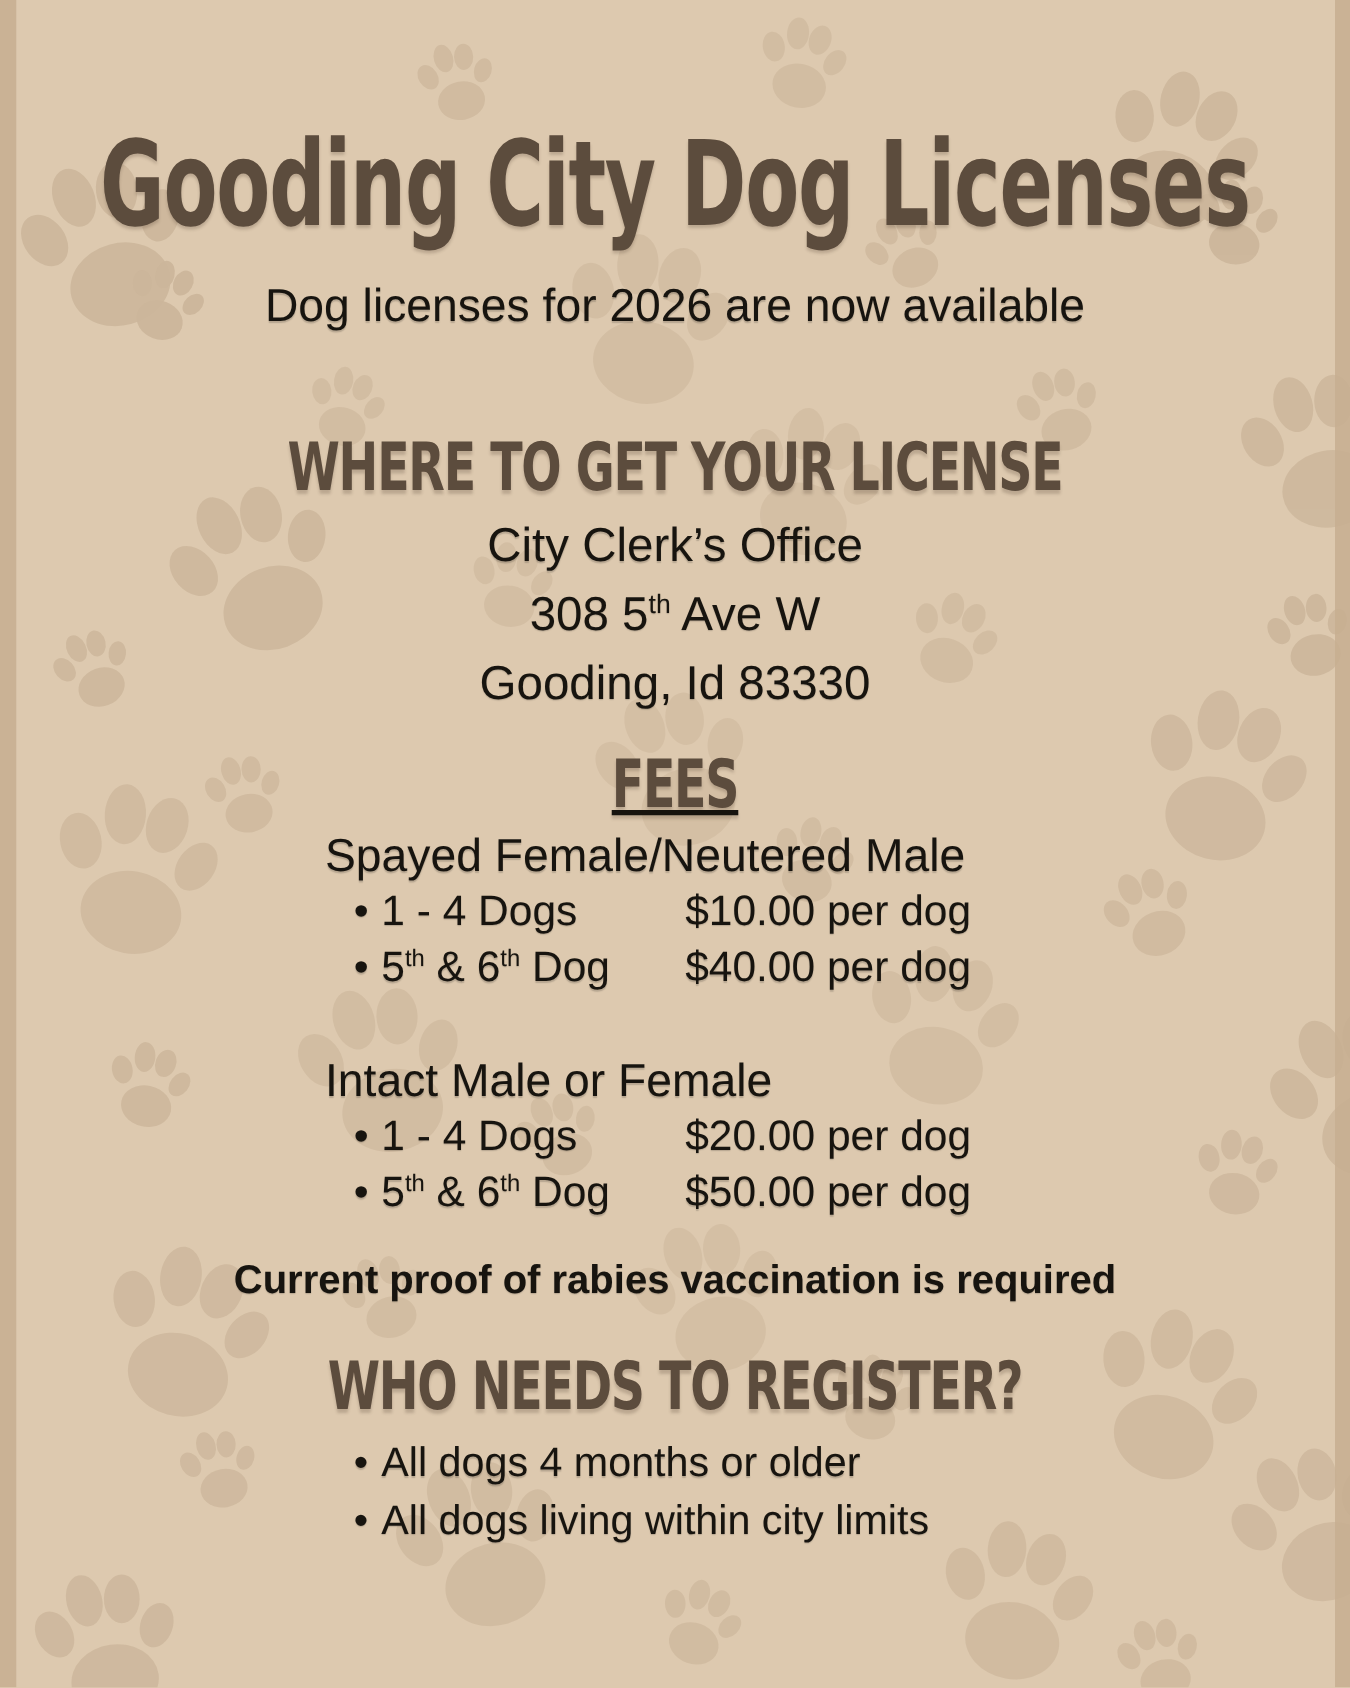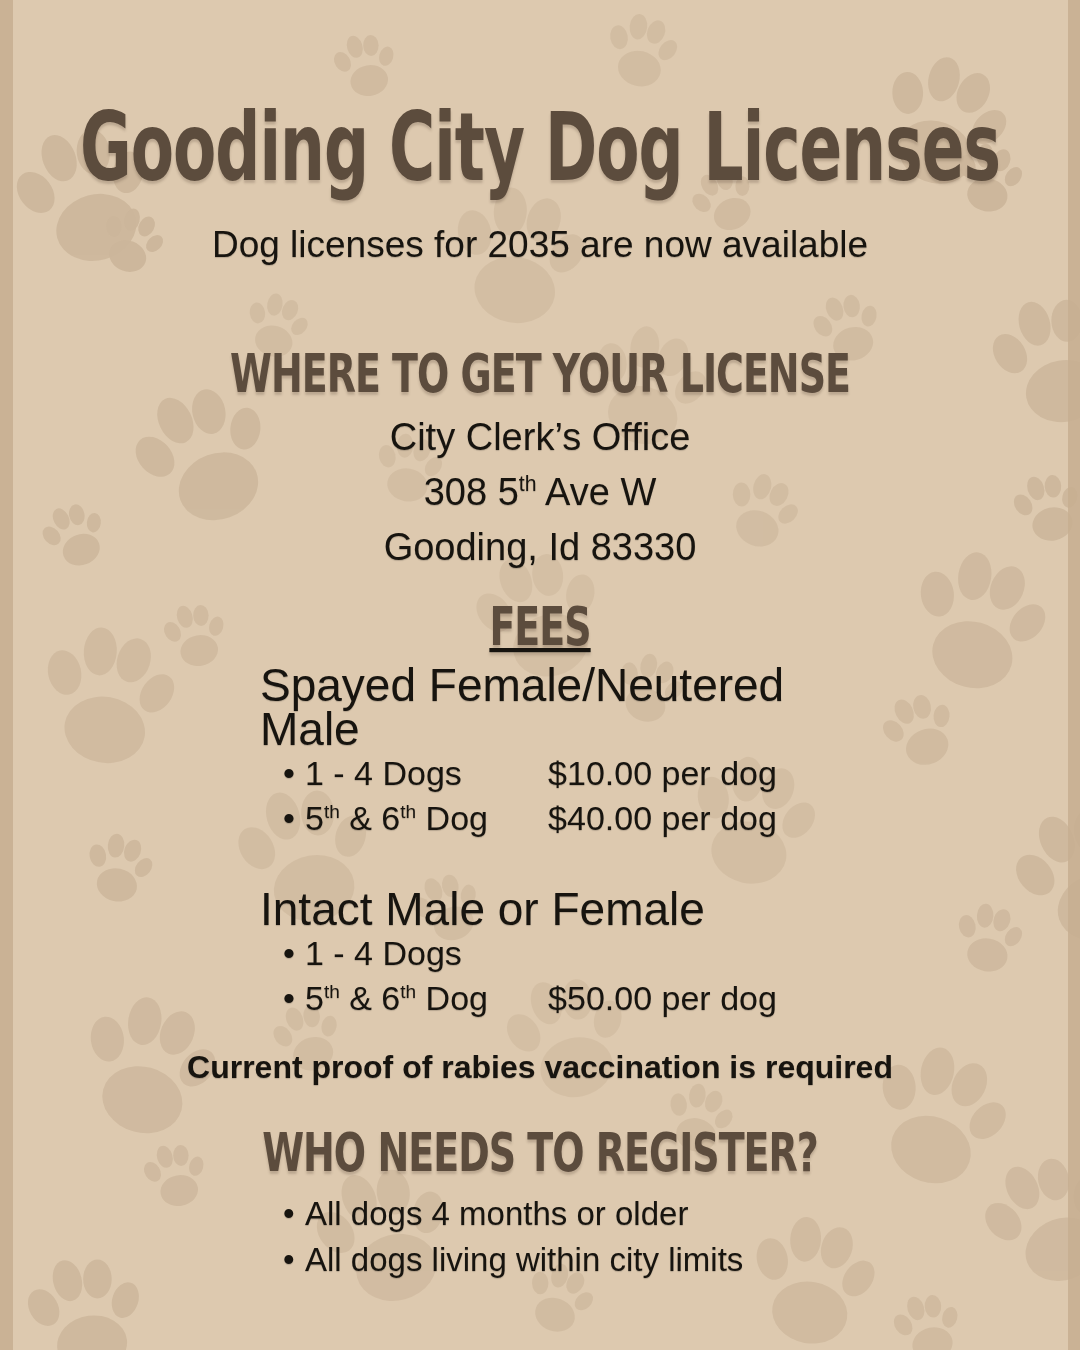--- a/index.html
+++ b/index.html
@@ -88,21 +88,21 @@
     vertical-align: super;
   }
   .fees-block {
     width: 560px;
     margin: 4px auto 0;
     text-align: left;
     font-size: 34px;
     text-shadow: 0 1px 1px rgba(0,0,0,0.18);
   }
   .group-title {
-    font-size: 46px;
+    font-size: 37px;
     line-height: 44px;
   }
   .group-2 { margin-top: 46px; }
   .fee-row {
     display: flex;
     align-items: baseline;
     line-height: 45px;
     padding-left: 23px;
   }
   .dot {
@@ -192,21 +192,21 @@
 
   <div class="edge-strip left"></div>
   <div class="edge-strip right"></div>
 
   <div class="content">
 
     <div class="title-wrap">
       <h1 class="display" style="margin:0;">Gooding City Dog Licenses</h1>
     </div>
 
-    <p class="subtitle">Dog licenses for 2035 are now available</p>
+    <p class="subtitle">Dog licenses for 2026 are now available</p>
 
     <div class="section-heading-wrap where-wrap">
       <h2 class="display" style="margin:0;">WHERE TO GET YOUR LICENSE</h2>
     </div>
 
     <div class="address">
       <div>City Clerk’s Office</div>
       <div><span>308 5</span><sup class="sup">th</sup><span> Ave W</span></div>
       <div>Gooding, Id 83330</div>
     </div>
@@ -229,20 +229,21 @@
           <span class="fee-label"><span>5</span><sup class="sup">th</sup><span> &amp; 6</span><sup class="sup">th</sup><span> Dog</span></span>
           <span class="fee-price">$40.00 per dog</span>
         </div>
       </div>
 
       <div class="fee-group group-2">
         <div class="group-title">Intact Male or Female</div>
         <div class="fee-row">
           <span class="dot">•</span>
           <span class="fee-label">1 - 4 Dogs</span>
+          <span class="fee-price">$20.00 per dog</span>
         </div>
         <div class="fee-row">
           <span class="dot">•</span>
           <span class="fee-label"><span>5</span><sup class="sup">th</sup><span> &amp; 6</span><sup class="sup">th</sup><span> Dog</span></span>
           <span class="fee-price">$50.00 per dog</span>
         </div>
       </div>
 
     </div>
 

